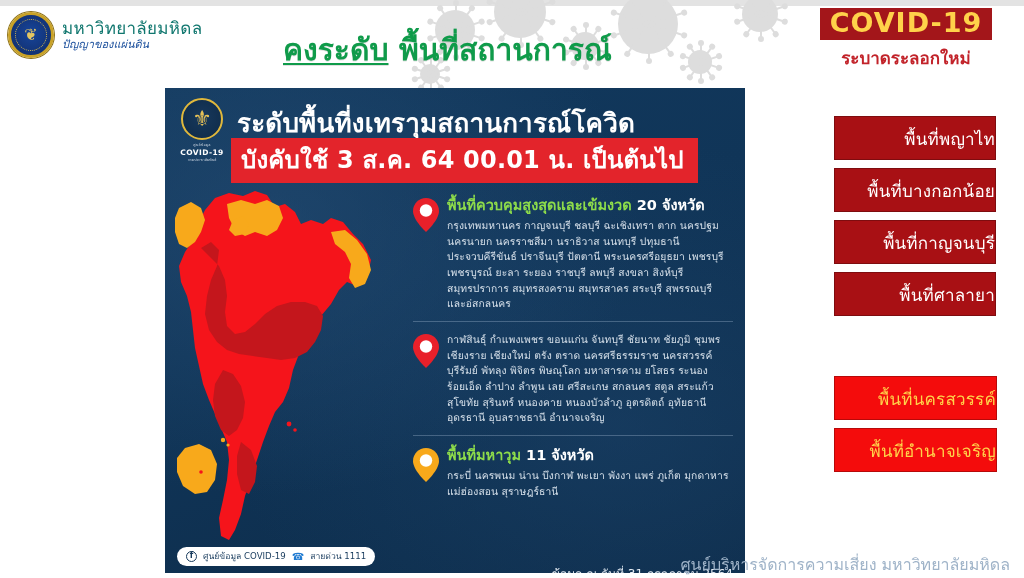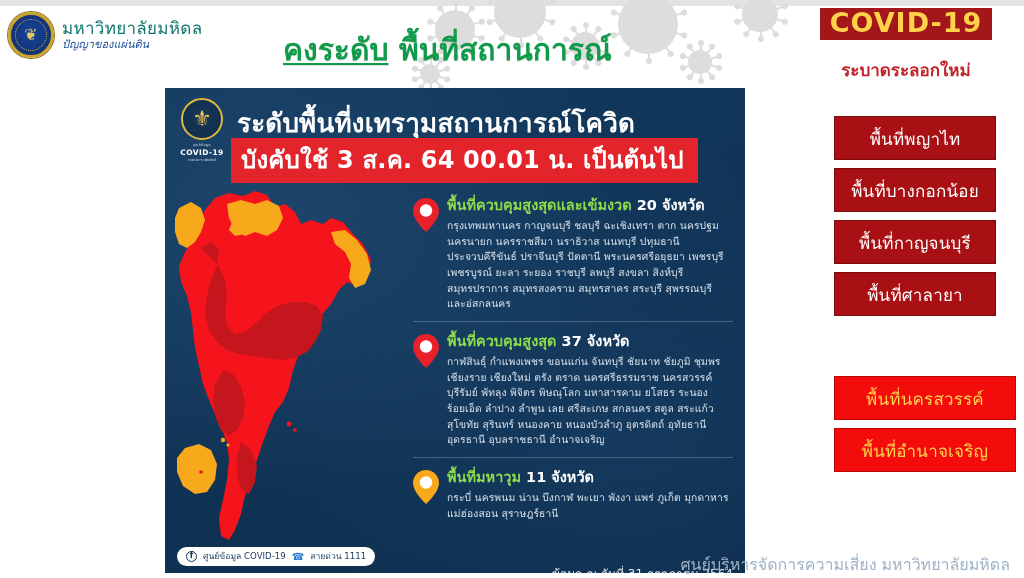--- a/index.html
+++ b/index.html
@@ -70,21 +70,21 @@
   }
   .page-title .u { text-decoration: underline; text-decoration-thickness: 2px; text-underline-offset: 3px; }
 
   
   .covid-badge { position:absolute; right:18px; top:8px; text-align:center; width:200px; }
   .covid-banner {
     background:#a3161a; color:#ffd24a; font-weight:bold; font-size:27px;
     letter-spacing: 1px; padding: 1px 10px 3px; display:inline-block;
     line-height:1.05;
   }
-  .covid-sub { color:#c2232a; font-size:17px; margin-top:16px; font-weight:bold; }
+  .covid-sub { color:#c2232a; font-size:17px; margin-top:4px; font-weight:bold; }
 
   
   .info-card {
     position:absolute; left:165px; top:88px; width:580px; height:485px;
     background:
       radial-gradient(ellipse at 18% 28%, rgba(40,80,120,.55) 0%, rgba(0,0,0,0) 55%),
       radial-gradient(ellipse at 78% 70%, rgba(30,70,110,.45) 0%, rgba(0,0,0,0) 60%),
       linear-gradient(160deg,#12395e 0%, #103558 40%, #0d2c4a 100%);
     overflow:hidden;
   }
@@ -151,27 +151,27 @@
     display:flex;align-items:center;justify-content:center;
     font-size:8px;font-weight:bold;line-height:1;
   }
   .ph-ic { color:#1f7ad1; font-size:10px; }
   .foot-date { color:#e4ecf4; font-size:12px; white-space:nowrap;margin-top:35px; }
 
   
   .side { position:absolute; left:834px; top:116px; width:162px; }
   .side-btn {
     height:44px; margin-bottom:8px;
-    display:flex; align-items:center; justify-content:center;
+    display:flex; align-items:center; justify-content:flex-end;
     font-size:17px; letter-spacing:.2px;
     border: 1px solid rgba(0,0,0,.25);
   }
   .side-btn.dark { background:#a81014; color:#ffffff; }
   .side-btn.bright { background:#f40c0c; color:#ffd24a; }
-  .side-group2 { position:absolute; left:834px; top:376px; width:182px; }
+  .side-group2 { position:absolute; left:834px; top:376px; width:163px; }
 
   
   .page-foot {
     position:absolute; right:14px; bottom:1px;
     color:#9fb3c8; font-size:16px; white-space:nowrap;
   }
 </style>
 </head>
 <body>
 
@@ -372,24 +372,20 @@
 
     <div class="sep"></div>
 
     <div class="legend-block">
       <span class="pin">
         <svg viewBox="0 0 26 34">
             <path d="M13 0C5.8 0 0 5.8 0 13c0 9.2 13 21 13 21s13-11.8 13-21C26 5.8 20.2 0 13 0z" fill="#e8202a"></path>
             <circle cx="13" cy="12.5" r="6.2" fill="#fff"></circle>
           </svg>
       </span>
-      <div class="legend-title">
-        <span class="t-green">พื้นที่ควบคุมสูงสุด</span>
-        <span class="t-white">37 จังหวัด</span>
-      </div>
       <div class="legend-body">กาฬสินธุ์ กำแพงเพชร ขอนแก่น จันทบุรี ชัยนาท ชัยภูมิ ชุมพร เชียงราย  เชียงใหม่ ตรัง ตราด นครศรีธรรมราช นครสวรรค์ บุรีรัมย์ พัทลุง พิจิตร พิษณุโลก มหาสารคาม ยโสธร ระนอง ร้อยเอ็ด ลำปาง ลำพูน เลย ศรีสะเกษ สกลนคร สตูล สระแก้ว สุโขทัย สุรินทร์ หนองคาย หนองบัวลำภู อุตรดิตถ์ อุทัยธานี อุดรธานี อุบลราชธานี อำนาจเจริญ</div>
     </div>
 
     <div class="sep"></div>
 
     <div class="legend-block">
       <span class="pin">
         <svg viewBox="0 0 26 34">
             <path d="M13 0C5.8 0 0 5.8 0 13c0 9.2 13 21 13 21s13-11.8 13-21C26 5.8 20.2 0 13 0z" fill="#f8a91b"></path>
             <circle cx="13" cy="12.5" r="6.2" fill="#fff"></circle>

